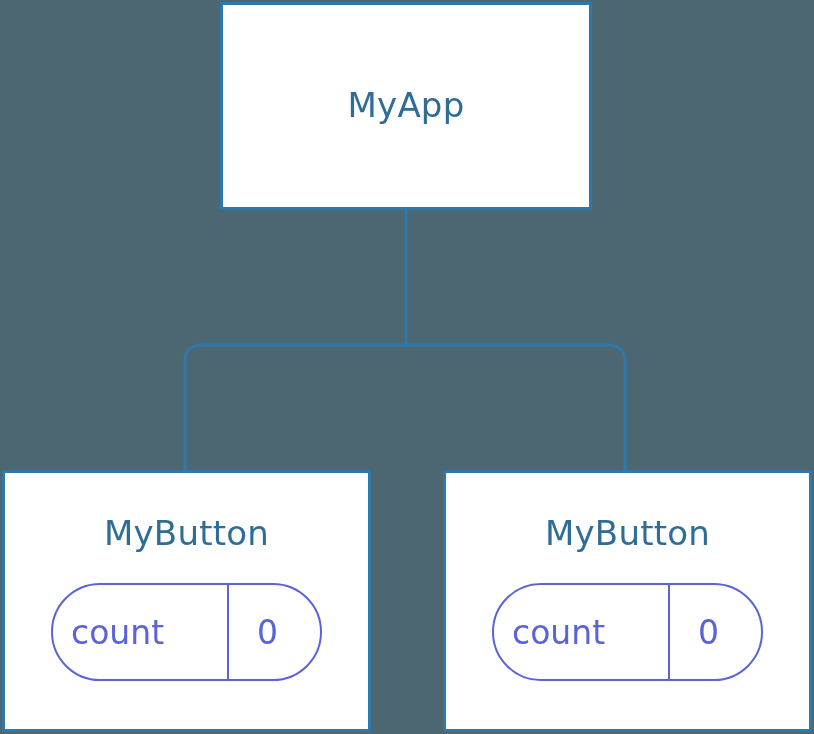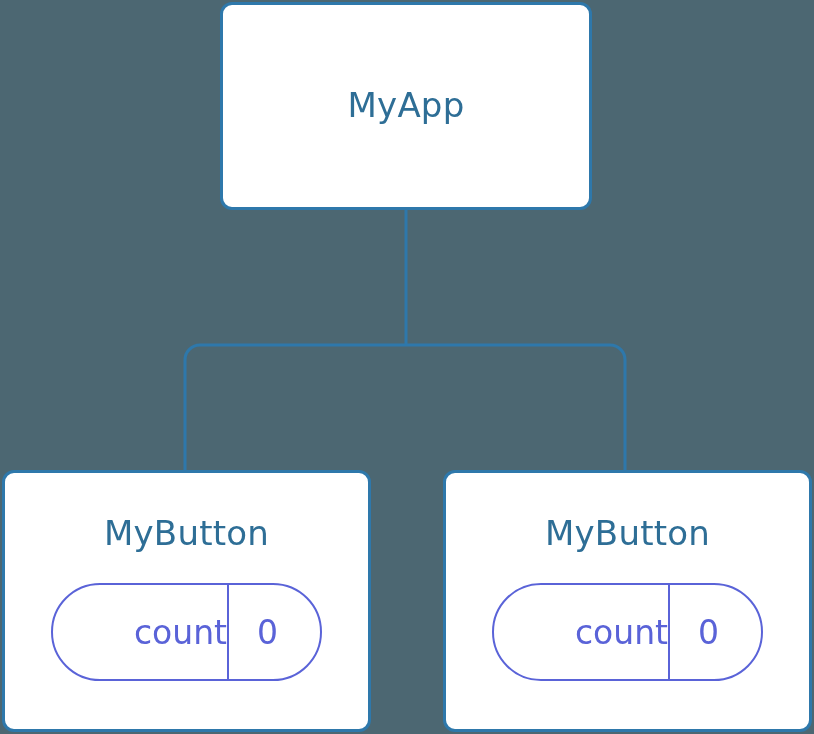--- a/index.html
+++ b/index.html
@@ -29,21 +29,21 @@
     height: 734px;
     pointer-events: none;
   }
 
   
   .node {
     position: absolute;
     box-sizing: border-box;
     background: #ffffff;
     border: 3px solid #2e78ab;
-    border-radius: 12px;
+    border-radius: 2px;
     display: flex;
     flex-direction: column;
     align-items: center;
   }
 
   .node-root {
     left: 220px;
     top: 2px;
     width: 372px;
     height: 208px;
@@ -84,21 +84,21 @@
     display: flex;
     align-items: stretch;
     background: transparent;
   }
 
   .pill-key {
     box-sizing: border-box;
     width: 176px;
     display: flex;
     align-items: center;
-    justify-content: flex-end;
+    justify-content: flex-start;
     padding-left: 18px;
     border-right: 2px solid #5a63d8;
   }
 
   .pill-value {
     box-sizing: border-box;
     width: 91px;
     display: flex;
     align-items: center;
     justify-content: center;

